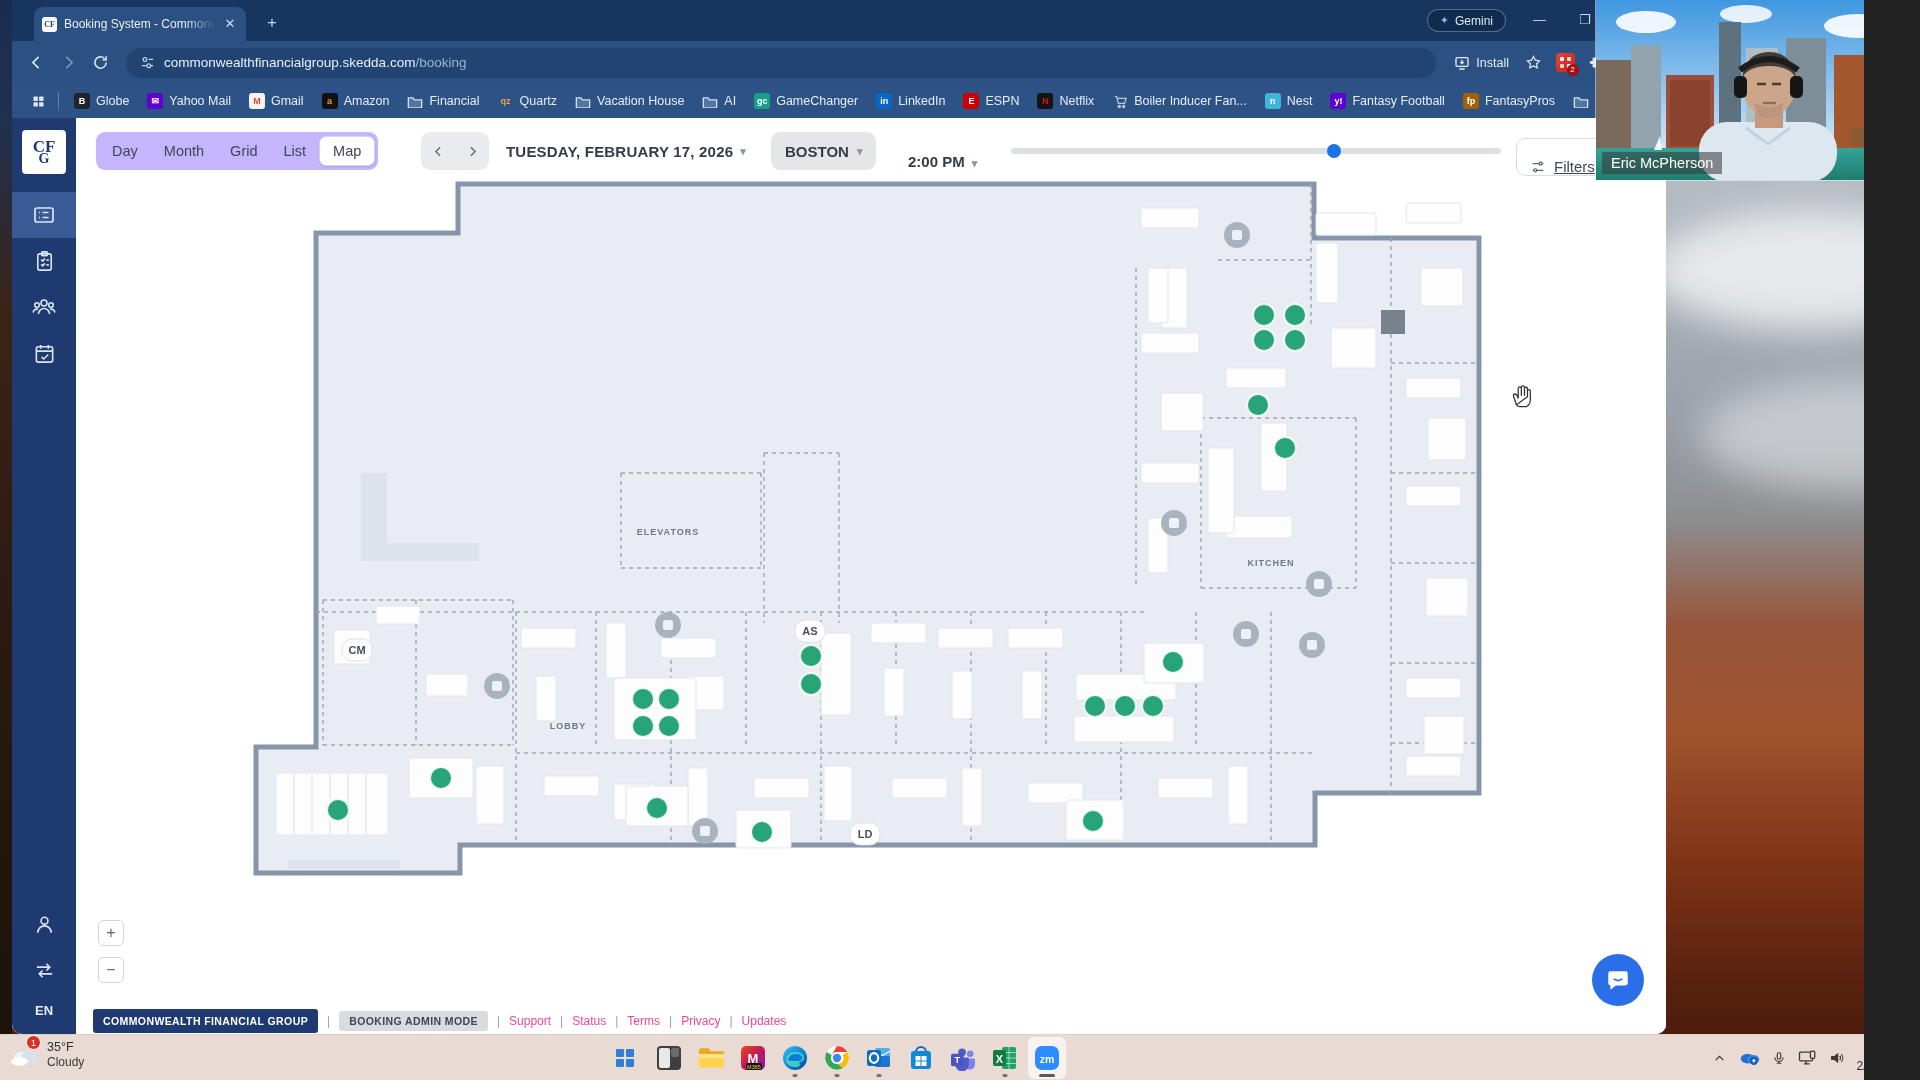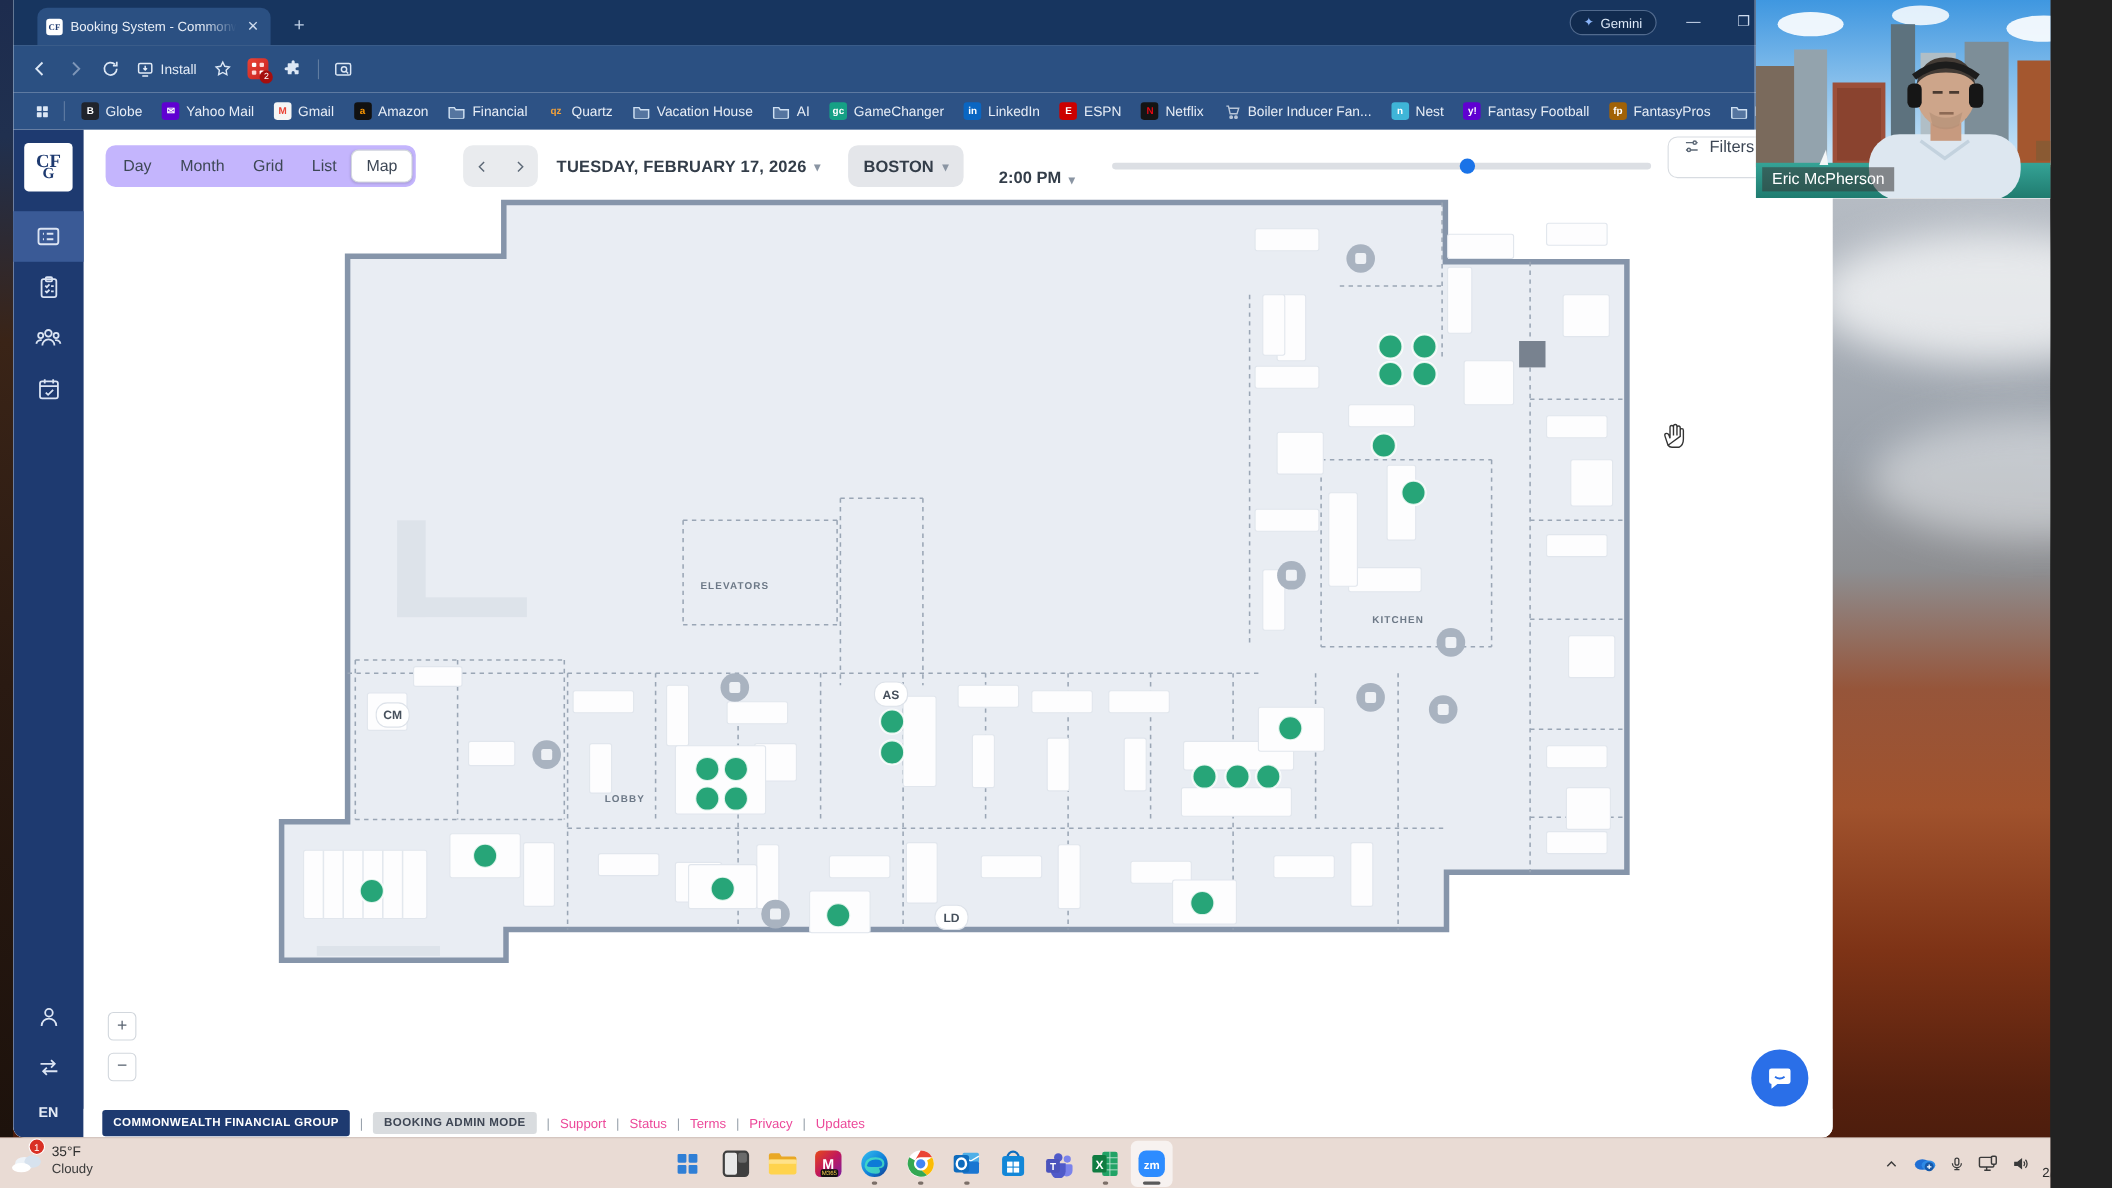--- a/index.html
+++ b/index.html
@@ -65,21 +65,21 @@
   .seg .it.sel { background:#fff; border:1px solid #d3d8de; box-shadow:0 1px 2px rgba(0,0,0,.12); }
   .pager { position:absolute; left:345px; top:14px; width:68px; height:38px; background:#e9ebee; border-radius:9px; display:flex; }
   .pager .p { flex:1; display:flex; align-items:center; justify-content:center; color:#5c6876; }
   .datebox { position:absolute; left:430px; top:14px; height:38px; display:flex; align-items:center; gap:7px; font-size:15px; font-weight:bold; color:#333d49; letter-spacing:.2px; }
   .chev { color:#8a95a3; font-size:11px; }
   .citybox { position:absolute; left:695px; top:14px; height:38px; background:#e4e6ea; border-radius:9px; display:flex; align-items:center; padding:0 14px; gap:8px; font-size:15px; font-weight:bold; color:#333d49; }
   .timebox { position:absolute; left:832px; top:14px; height:38px; display:flex; align-items:flex-end; gap:7px; font-size:15px; font-weight:bold; color:#333d49; }
   .sliderbox { position:absolute; left:935px; top:14px; width:490px; height:38px; }
   .sliderbox .track { position:absolute; left:0; right:0; top:16px; height:6px; background:#dcdfe4; border-radius:3px; }
   .sliderbox .thumb { position:absolute; top:12px; left:calc(66% - 7px); width:14px; height:14px; border-radius:50%; background:#1a73e8; }
-  .filters { position:absolute; left:1440px; top:6px; height:38px; background:#fff; border:1px solid #d8dce1; border-radius:9px; display:flex; align-items:flex-start; padding:0 13px; gap:8px; font-size:15px; color:#3d4755; }
+  .filters { position:absolute; left:1440px; top:20px; height:38px; background:#fff; border:1px solid #d8dce1; border-radius:9px; display:flex; align-items:flex-end; padding:0 13px; gap:8px; font-size:15px; color:#3d4755;text-decoration:underline; }
 
   #map { position:absolute; left:0; top:0; width:1590px; height:916px; }
   .zoomctl { position:absolute; left:22px; width:26px; height:26px; background:#fff; border:1px solid #d2d7dd; border-radius:5px; color:#5a6572; font-size:16px; line-height:24px; text-align:center; z-index:6; }
   #zoom-in { top:802px; } #zoom-out { top:839px; }
 
   #appfooter { position:absolute; left:0; bottom:0; width:100%; height:26px; background:#fff; display:flex; align-items:center; padding-left:17px; gap:9px; z-index:6; font-size:12px; }
   .pill-navy { background:#1e3a70; color:#fff; font-size:10.5px; font-weight:bold; letter-spacing:.4px; padding:6px 10px; border-radius:3px; }
   .pill-gray { background:#d9dcdf; color:#3e4654; font-size:10.5px; font-weight:bold; letter-spacing:.4px; padding:4px 10px; border-radius:3px; }
   .fsep { color:#9aa3ad; }
   .flink { color:#ec4899; }
@@ -147,20 +147,30 @@
           <svg width="17" height="17" viewBox="0 0 24 24" fill="none" stroke="currentColor" stroke-width="2.4">
             <path d="M9 4 L17 12 L9 20"></path>
           </svg>
         </span>
       <span class="nav-ic">
           <svg width="17" height="17" viewBox="0 0 24 24" fill="none" stroke="currentColor" stroke-width="2.2">
             <path d="M20 12 a8 8 0 1 1 -2.3-5.6"></path>
             <path d="M20 3 v5 h-5" fill="none"></path>
           </svg>
         </span>
+      <div id="omnibox">
+        <span>
+            <svg width="15" height="15" viewBox="0 0 24 24" fill="none" stroke="#c3d2e6" stroke-width="2">
+              <circle cx="8" cy="7" r="3"></circle>
+              <path d="M14 7 h7 M3 17 h7 M16 17 h5"></path>
+              <circle cx="14" cy="17" r="3"></circle>
+            </svg>
+          </span>
+        <span class="url"><span>commonwealthfinancialgroup.skedda.com</span><span class="path">/booking</span></span>
+      </div>
       <span class="install-chip">
         <svg width="16" height="16" viewBox="0 0 24 24" fill="none" stroke="#e4ecf7" stroke-width="2">
             <rect x="3" y="4" width="18" height="13" rx="2"></rect>
             <path d="M12 7 v6 M9.5 10.5 L12 13 L14.5 10.5 M8 21 h8"></path>
           </svg>
         <span>Install</span>
       </span>
       <span class="nav-ic">
           <svg width="17" height="17" viewBox="0 0 24 24" fill="none" stroke="currentColor" stroke-width="1.8">
             <path d="M12 3.5 l2.6 5.3 5.9.9 -4.2 4.1 1 5.8 -5.3-2.8 -5.3 2.8 1-5.8 -4.2-4.1 5.9-.9z"></path>

